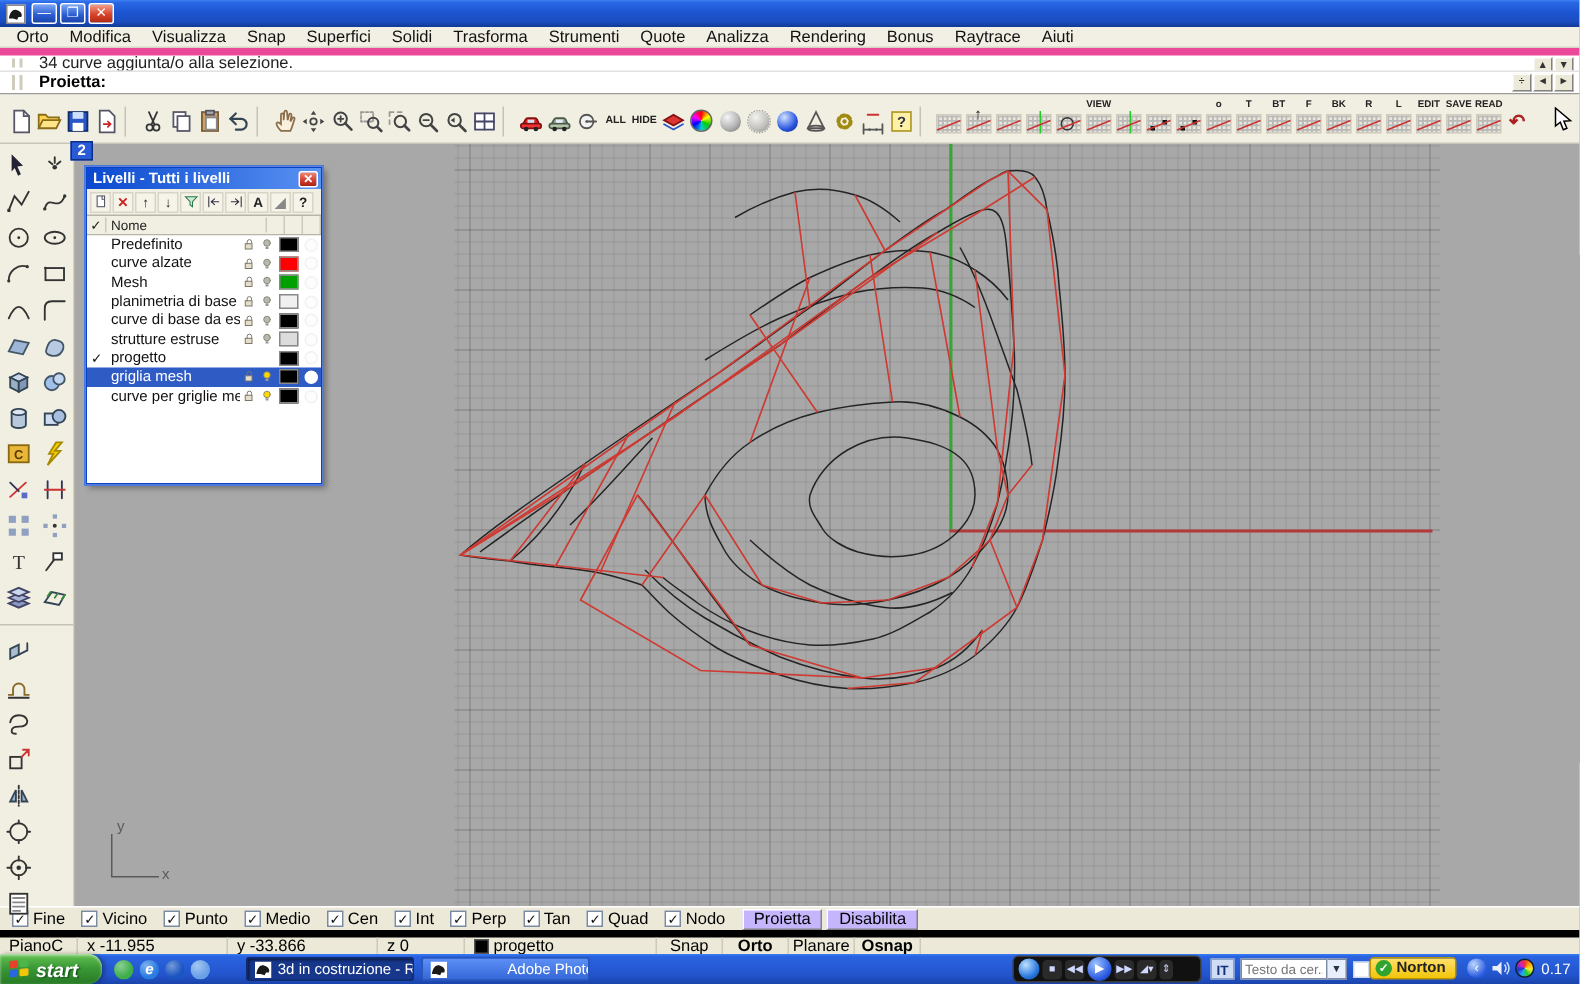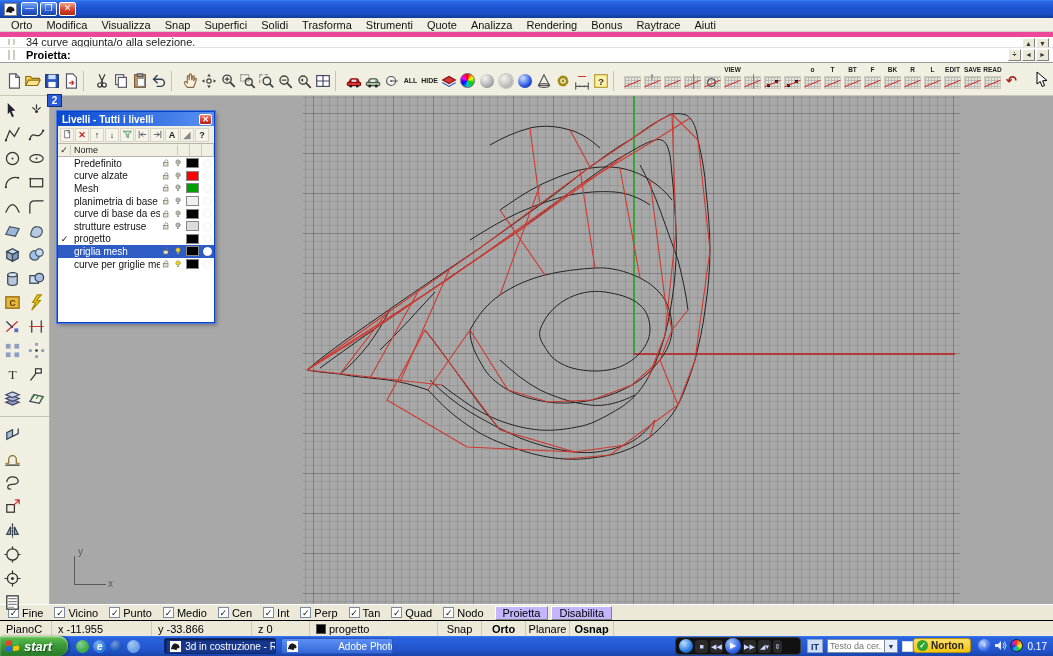--- a/index.html
+++ b/index.html
@@ -99,21 +99,21 @@
   .lp-swatch { width:13px; height:10px; border:1px solid #888; }
   .lp-c-dot { width:14px; display:flex; justify-content:center; }
   .lp-dot { width:9px; height:9px; border-radius:50%; border:1px solid #e4e4e4; background:#fcfcfc; }
   .lp-row.selected .lp-dot { background:#fff; border-color:#fff; }
 
   
   .osnap { height:16px; background:#ece9d8; border-top:1px solid #fff; display:flex; align-items:center; padding-left:8px; }
   .osnap-item { display:flex; align-items:center; gap:3px; margin-right:11px; }
   .checkbox { width:11px; height:11px; background:#fff; border:1px solid #7a8aa0; font-size:9px; line-height:10px; text-align:center; color:#111; }
   .osnap-btn { height:14px; padding:0 7px; margin-right:3px; background:#c4b5fd; border:1px solid; border-color:#fff #848280 #848280 #fff; display:flex; align-items:center; }
-  .statusbar { height:16px; background:#ece9d8; border-top:1px solid #000000; display:flex; align-items:center; }
+  .statusbar { height:16px; background:#ece9d8; border-top:5px solid #000000; display:flex; align-items:center; }
   .sb-cell { height:100%; display:flex; align-items:center; padding:0 6px; border-right:1px solid #cdcaba; white-space:nowrap; }
   .sb-toggle { width:44px; justify-content:center; }
   .sb-toggle.active { font-weight:bold; }
   .sb-swatch { width:10px; height:10px; border:1px solid #555; margin-right:3px; }
 
   
   .taskbar { height:20px; background:linear-gradient(180deg,#3a7ef4 0%,#2a63e0 8%,#2254cc 70%,#1a44ab 100%); position:relative; display:flex; align-items:center; }
   .start-btn { height:20px; padding:0 16px 0 6px; border-radius:0 9px 9px 0; display:flex; align-items:center; gap:4px; color:#fff; font-weight:bold; font-style:italic; font-size:13px;
     background:linear-gradient(180deg,#63c24f 0%,#3c9a38 45%,#2a7f28 90%); box-shadow:inset 0 1px 2px rgba(255,255,255,.6), 2px 0 3px rgba(0,0,0,.3); text-shadow:1px 1px 1px #14541a; }
   .win-flag { width:14px; height:12px; display:grid; grid-template-columns:6px 6px; grid-template-rows:5px 5px; gap:1px; transform:skewY(-6deg); }

